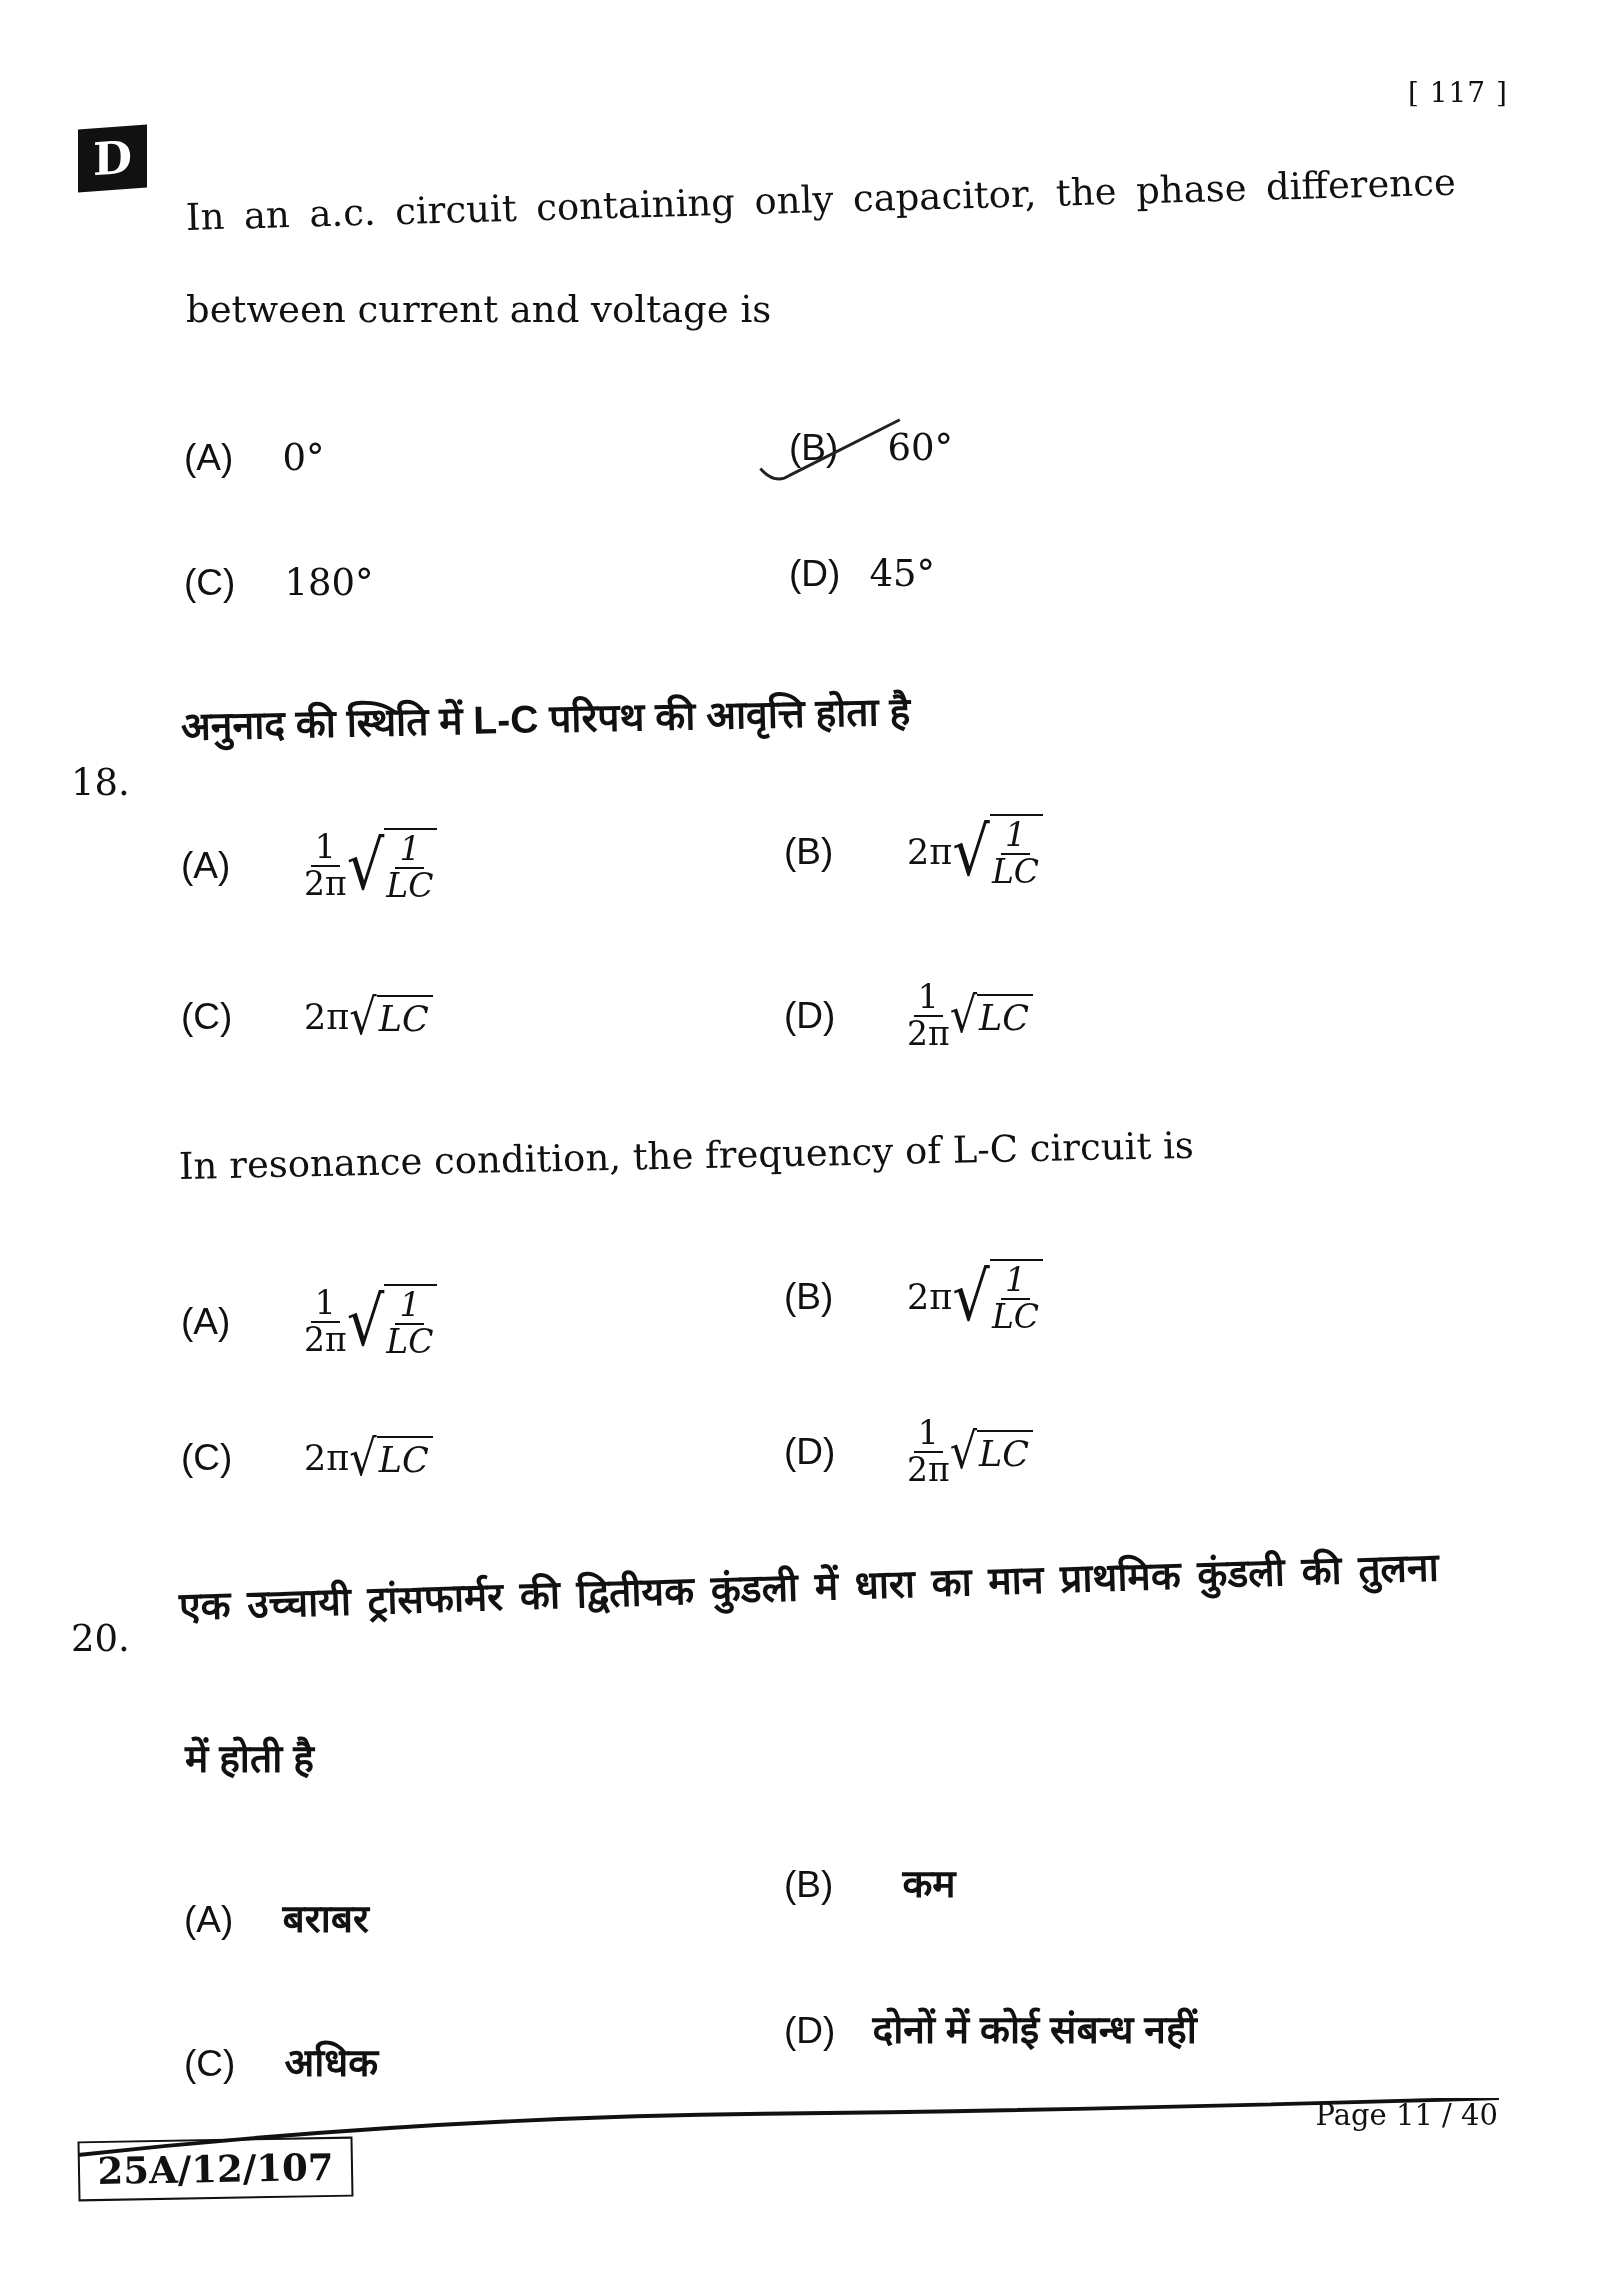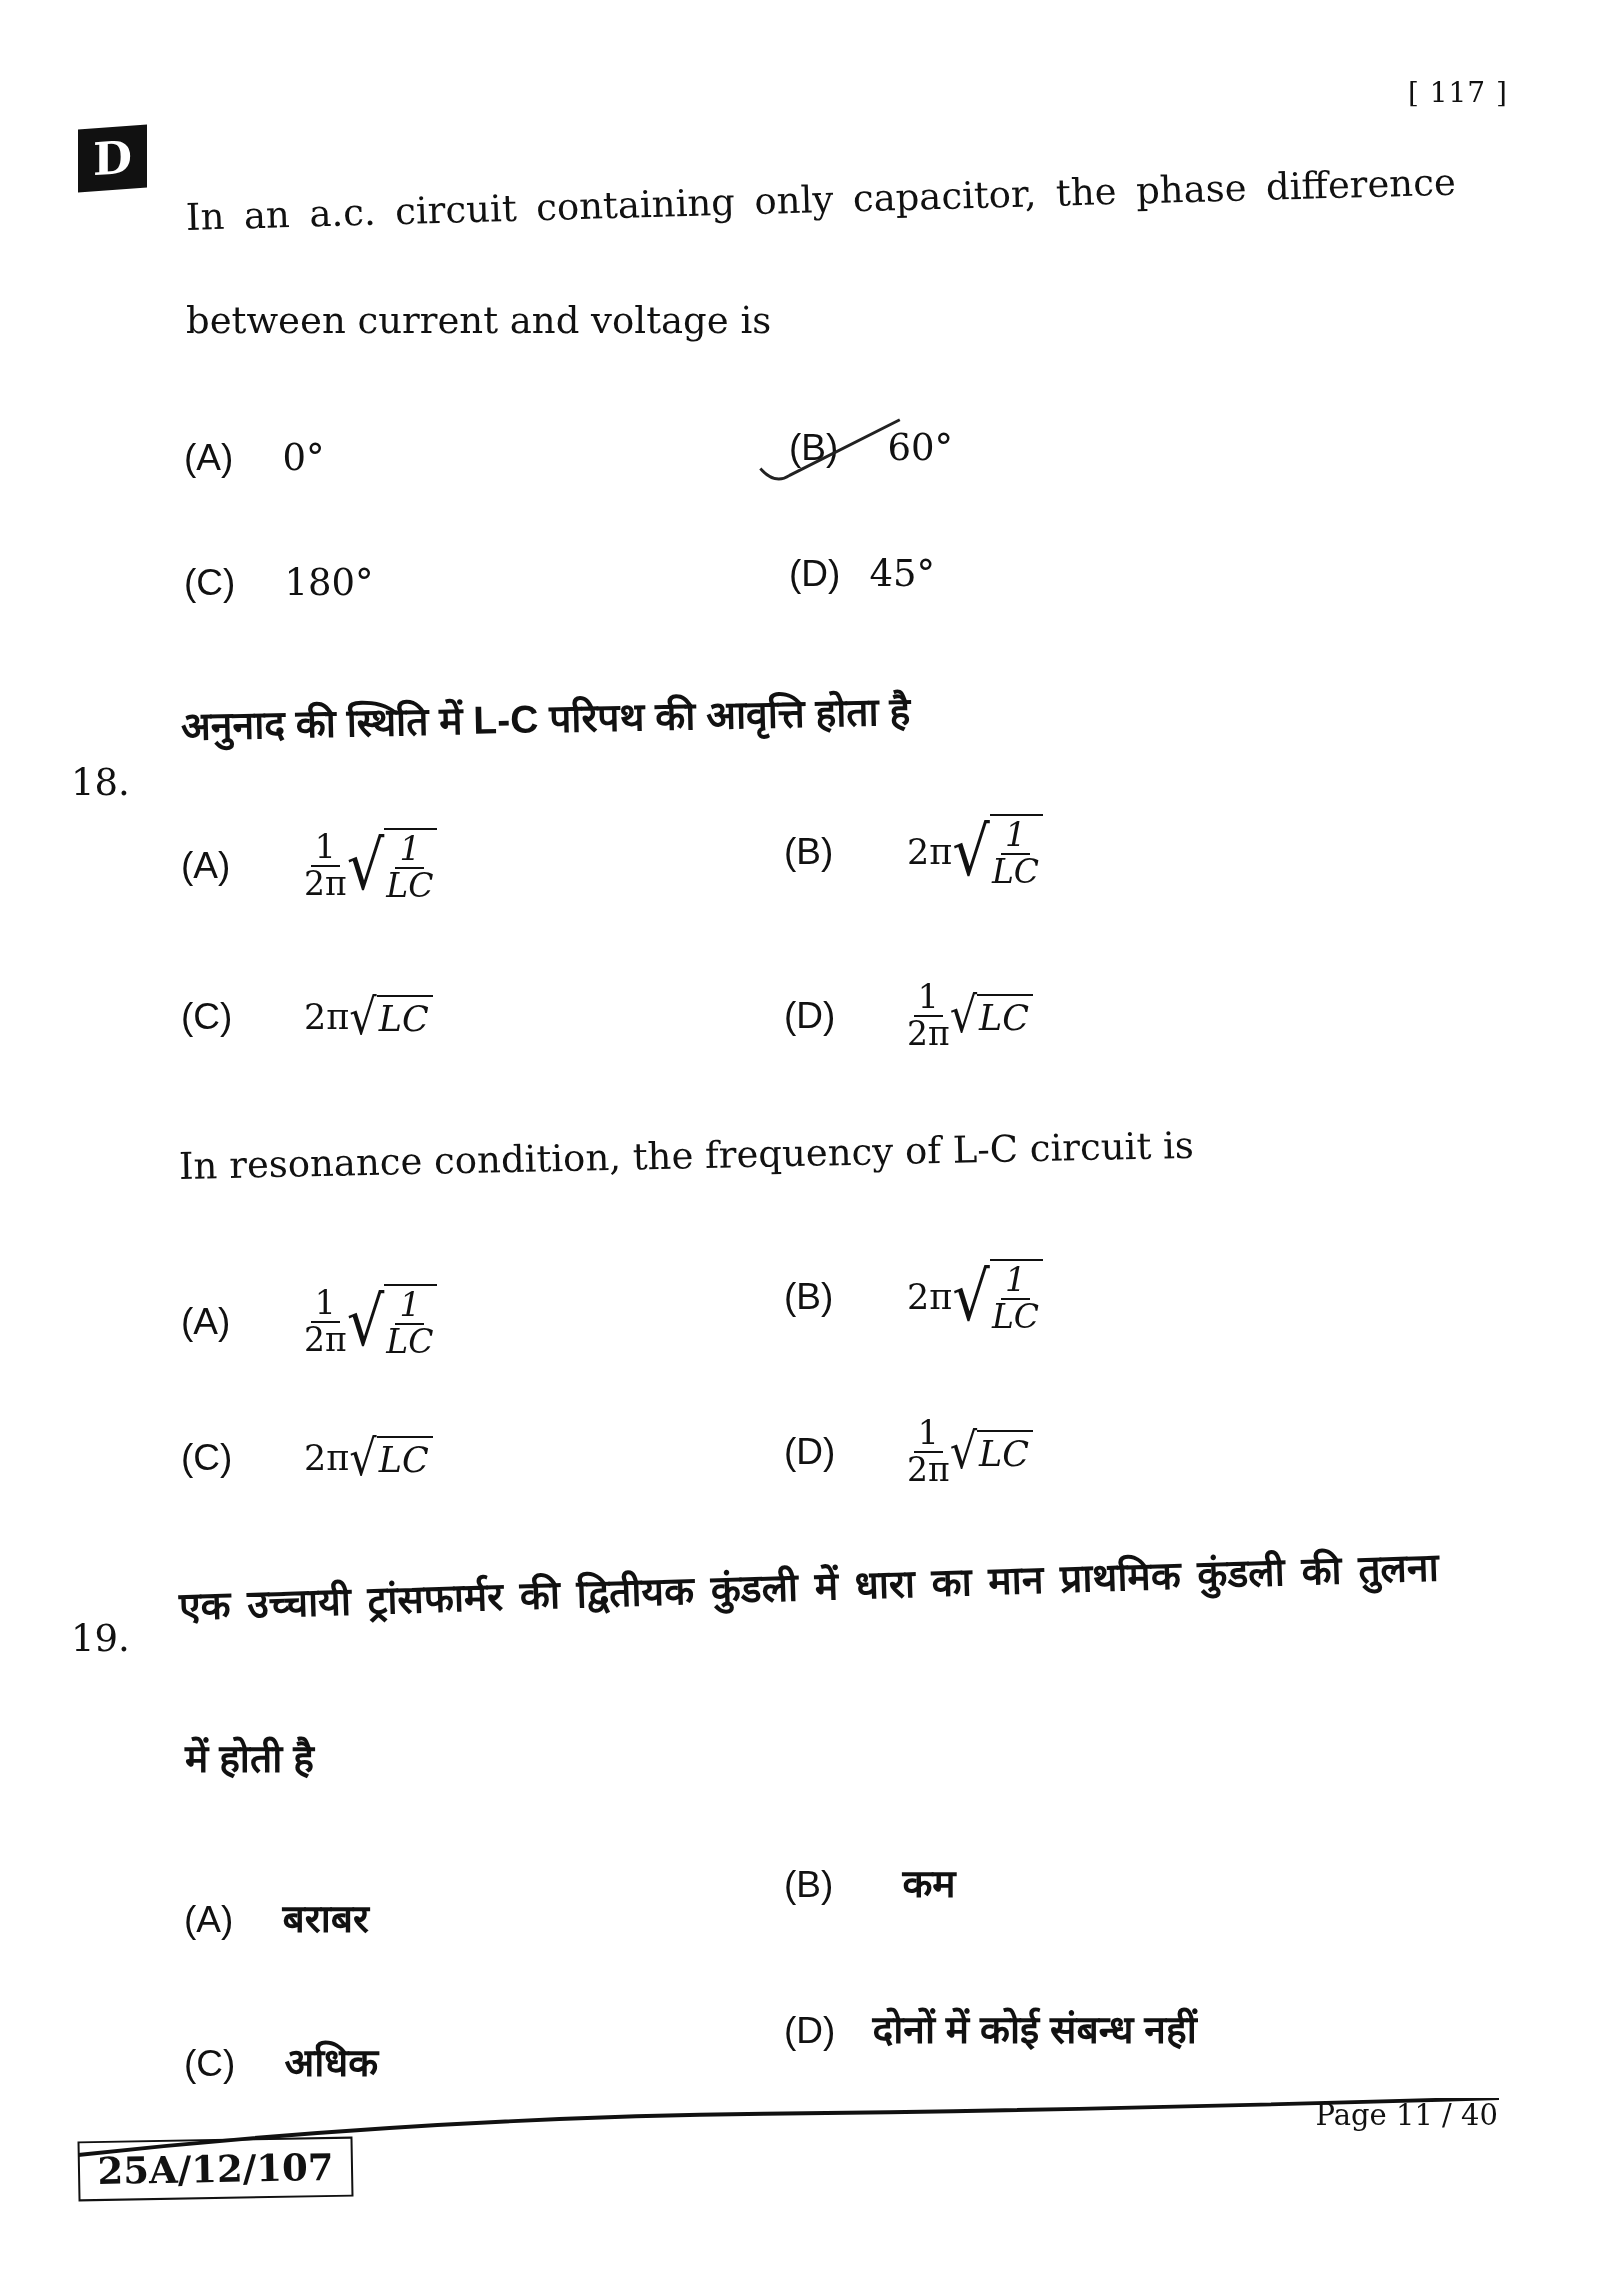--- a/index.html
+++ b/index.html
@@ -29,21 +29,21 @@
   .footer-page { right: 123px; top: 2098px; font-size: 29px; font-weight: normal; text-align: right; }
   .rot { transform: rotate(-1.2deg); transform-origin: left center; }
 </style>
 </head>
 <body>
 
 <div class="abs page-num">[ 117 ]</div>
 <div class="abs set-badge">D</div>
 
 <div class="abs qtext rot" style="left:186px; top:196px; width:1323px; word-spacing:7.8px; transform: rotate(-1.6deg);">In an a.c. circuit containing only capacitor, the phase difference</div>
-<div class="abs qtext" style="left:186px; top:299px;">between current and voltage is</div>
+<div class="abs qtext" style="left:186px; top:288px;">between current and voltage is</div>
 
 <div class="abs" style="left:184px; top:436px;">
   <span class="opt-label">(A)</span>
   <span class="opt-val" style="margin-left:44px;">0°</span>
 </div>
 <div class="abs" style="left:789px; top:426px;">
   <span class="opt-label">(B)</span>
   <span class="opt-val" style="margin-left:44px;">60°</span>
 </div>
 <svg class="abs check" width="157" height="78" viewBox="0 0 160 80">
@@ -162,21 +162,21 @@
         <span class="num">1</span>
         <span>2π</span>
       </span>
     <span class="sqrt">
         <span class="rad" style="font-size:43px;">√</span>
         <i class="body">LC</i>
       </span>
   </span>
 </div>
 
-<div class="abs qnum" style="left:71px; top:1617px;">19.</div>
+<div class="abs qnum" style="left:71px; top:1617px;">20.</div>
 <div class="abs hindi" style="left:179px; top:1578px; transform: rotate(-1.8deg); transform-origin:left center; width:1333px; word-spacing:5.9px;">एक उच्चायी ट्रांसफार्मर की द्वितीयक कुंडली में धारा का मान प्राथमिक कुंडली की तुलना</div>
 <div class="abs hindi" style="left:185px; top:1730px;">में होती है</div>
 
 <div class="abs" style="left:184px; top:1890px;">
   <span class="opt-label">(A)</span>
   <span class="hindi" style="margin-left:44px;">बराबर</span>
 </div>
 <div class="abs" style="left:784px; top:1855px;">
   <span class="opt-label">(B)</span>
   <span class="hindi" style="margin-left:64px;">कम</span>

